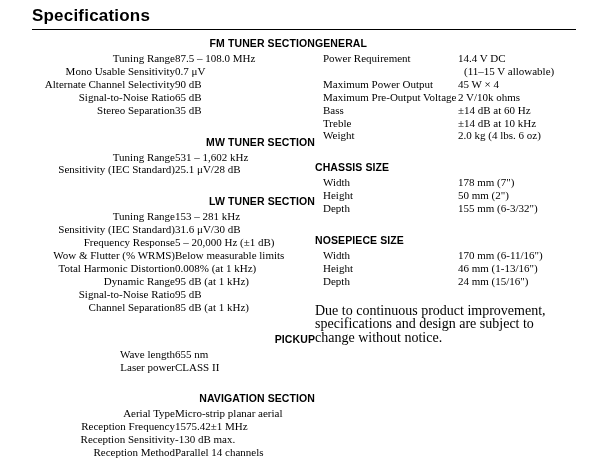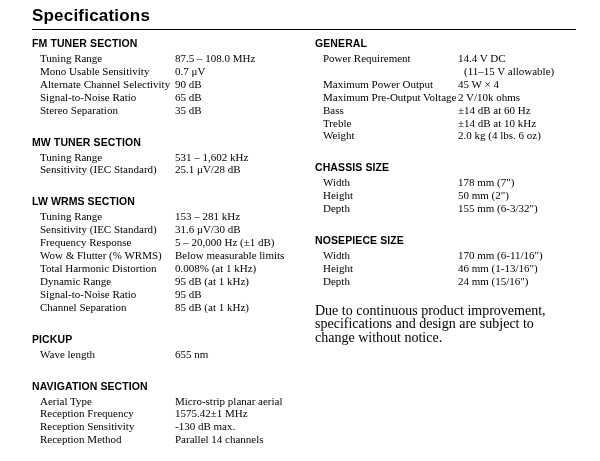--- a/index.html
+++ b/index.html
@@ -5,21 +5,21 @@
   * { margin:0; padding:0; box-sizing:border-box; }
   html, body { width:600px; height:461px; background:#ffffff; }
   body { font-family:"Liberation Serif", serif; color:#000; -webkit-font-smoothing:antialiased; }
   .page { width:600px; height:461px; padding:6px 24px 0 32px; overflow:hidden; }
   .page-title {
     font-family:"Liberation Sans", sans-serif;
     font-weight:bold; font-size:17px; letter-spacing:.2px;
   }
   .title-rule { border-bottom:1.6px solid #000; margin-top:3px; }
   .columns { display:flex; margin-top:0; }
-  .col-left { width:283px; flex-shrink:0; }
+  .col-left { width:283px; flex-shrink:0;text-align:right; }
   .col-right { flex:1; min-width:0; }
   .section-heading {
     font-family:"Liberation Sans", sans-serif;
     font-weight:bold; font-size:10.5px; letter-spacing:.1px;
     margin-top:19px; margin-bottom:3px;
   }
   .section:first-child .section-heading { margin-top:7px; }
   .spec-row { display:flex; padding-left:8px; font-size:11px; line-height:12.9px; }
   .spec-label { width:135px; flex-shrink:0; white-space:nowrap; }
   .spec-value { white-space:nowrap; }
@@ -76,21 +76,21 @@
             </div>
           </div>
           <div class="spec-row">
             <div class="spec-label">Sensitivity (IEC Standard)</div>
             <div class="spec-value">
               <div>25.1 μV/28 dB</div>
             </div>
           </div>
         </div>
         <div class="section">
-          <div class="section-heading">LW WRMS SECTION</div>
+          <div class="section-heading">LW TUNER SECTION</div>
           <div class="spec-row">
             <div class="spec-label">Tuning Range</div>
             <div class="spec-value">
               <div>153 – 281 kHz</div>
             </div>
           </div>
           <div class="spec-row">
             <div class="spec-label">Sensitivity (IEC Standard)</div>
             <div class="spec-value">
               <div>31.6 μV/30 dB</div>
@@ -134,20 +134,26 @@
               <div>85 dB (at 1 kHz)</div>
             </div>
           </div>
         </div>
         <div class="section">
           <div class="section-heading">PICKUP</div>
           <div class="spec-row">
             <div class="spec-label">Wave length</div>
             <div class="spec-value">
               <div>655 nm</div>
+            </div>
+          </div>
+          <div class="spec-row">
+            <div class="spec-label">Laser power</div>
+            <div class="spec-value">
+              <div>CLASS II</div>
             </div>
           </div>
         </div>
         <div class="section">
           <div class="section-heading">NAVIGATION SECTION</div>
           <div class="spec-row">
             <div class="spec-label">Aerial Type</div>
             <div class="spec-value">
               <div>Micro-strip planar aerial</div>
             </div>

